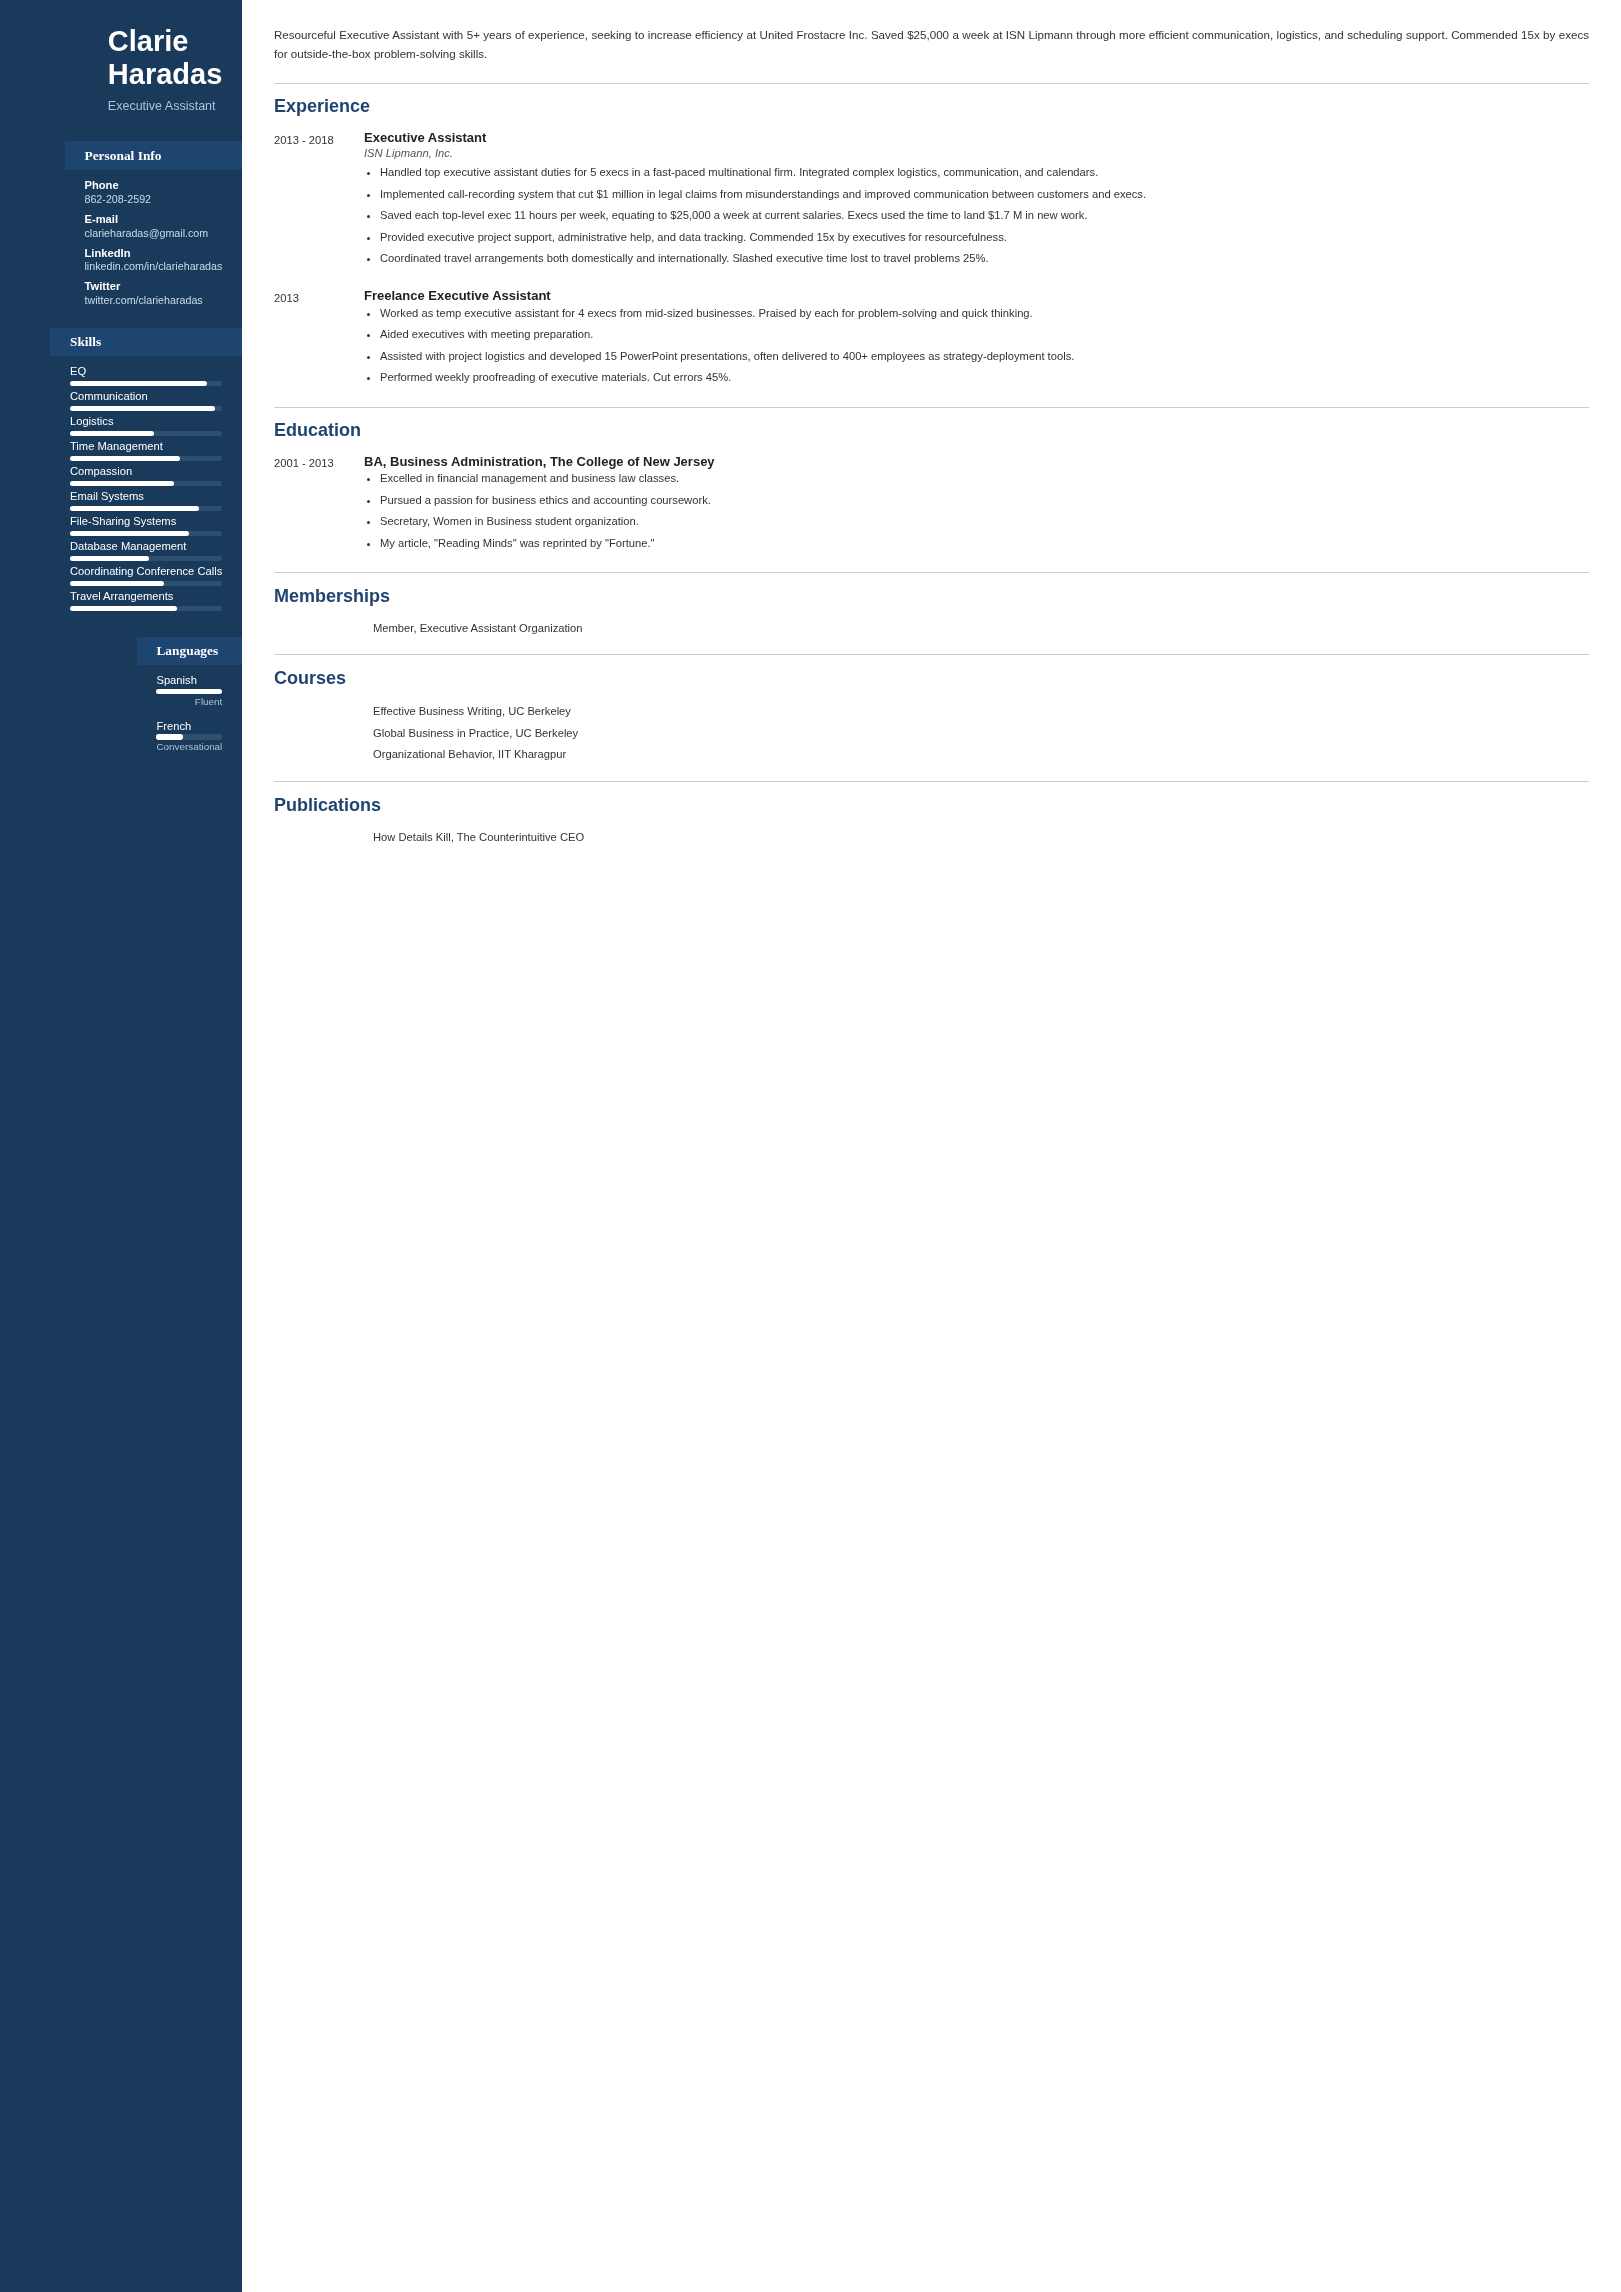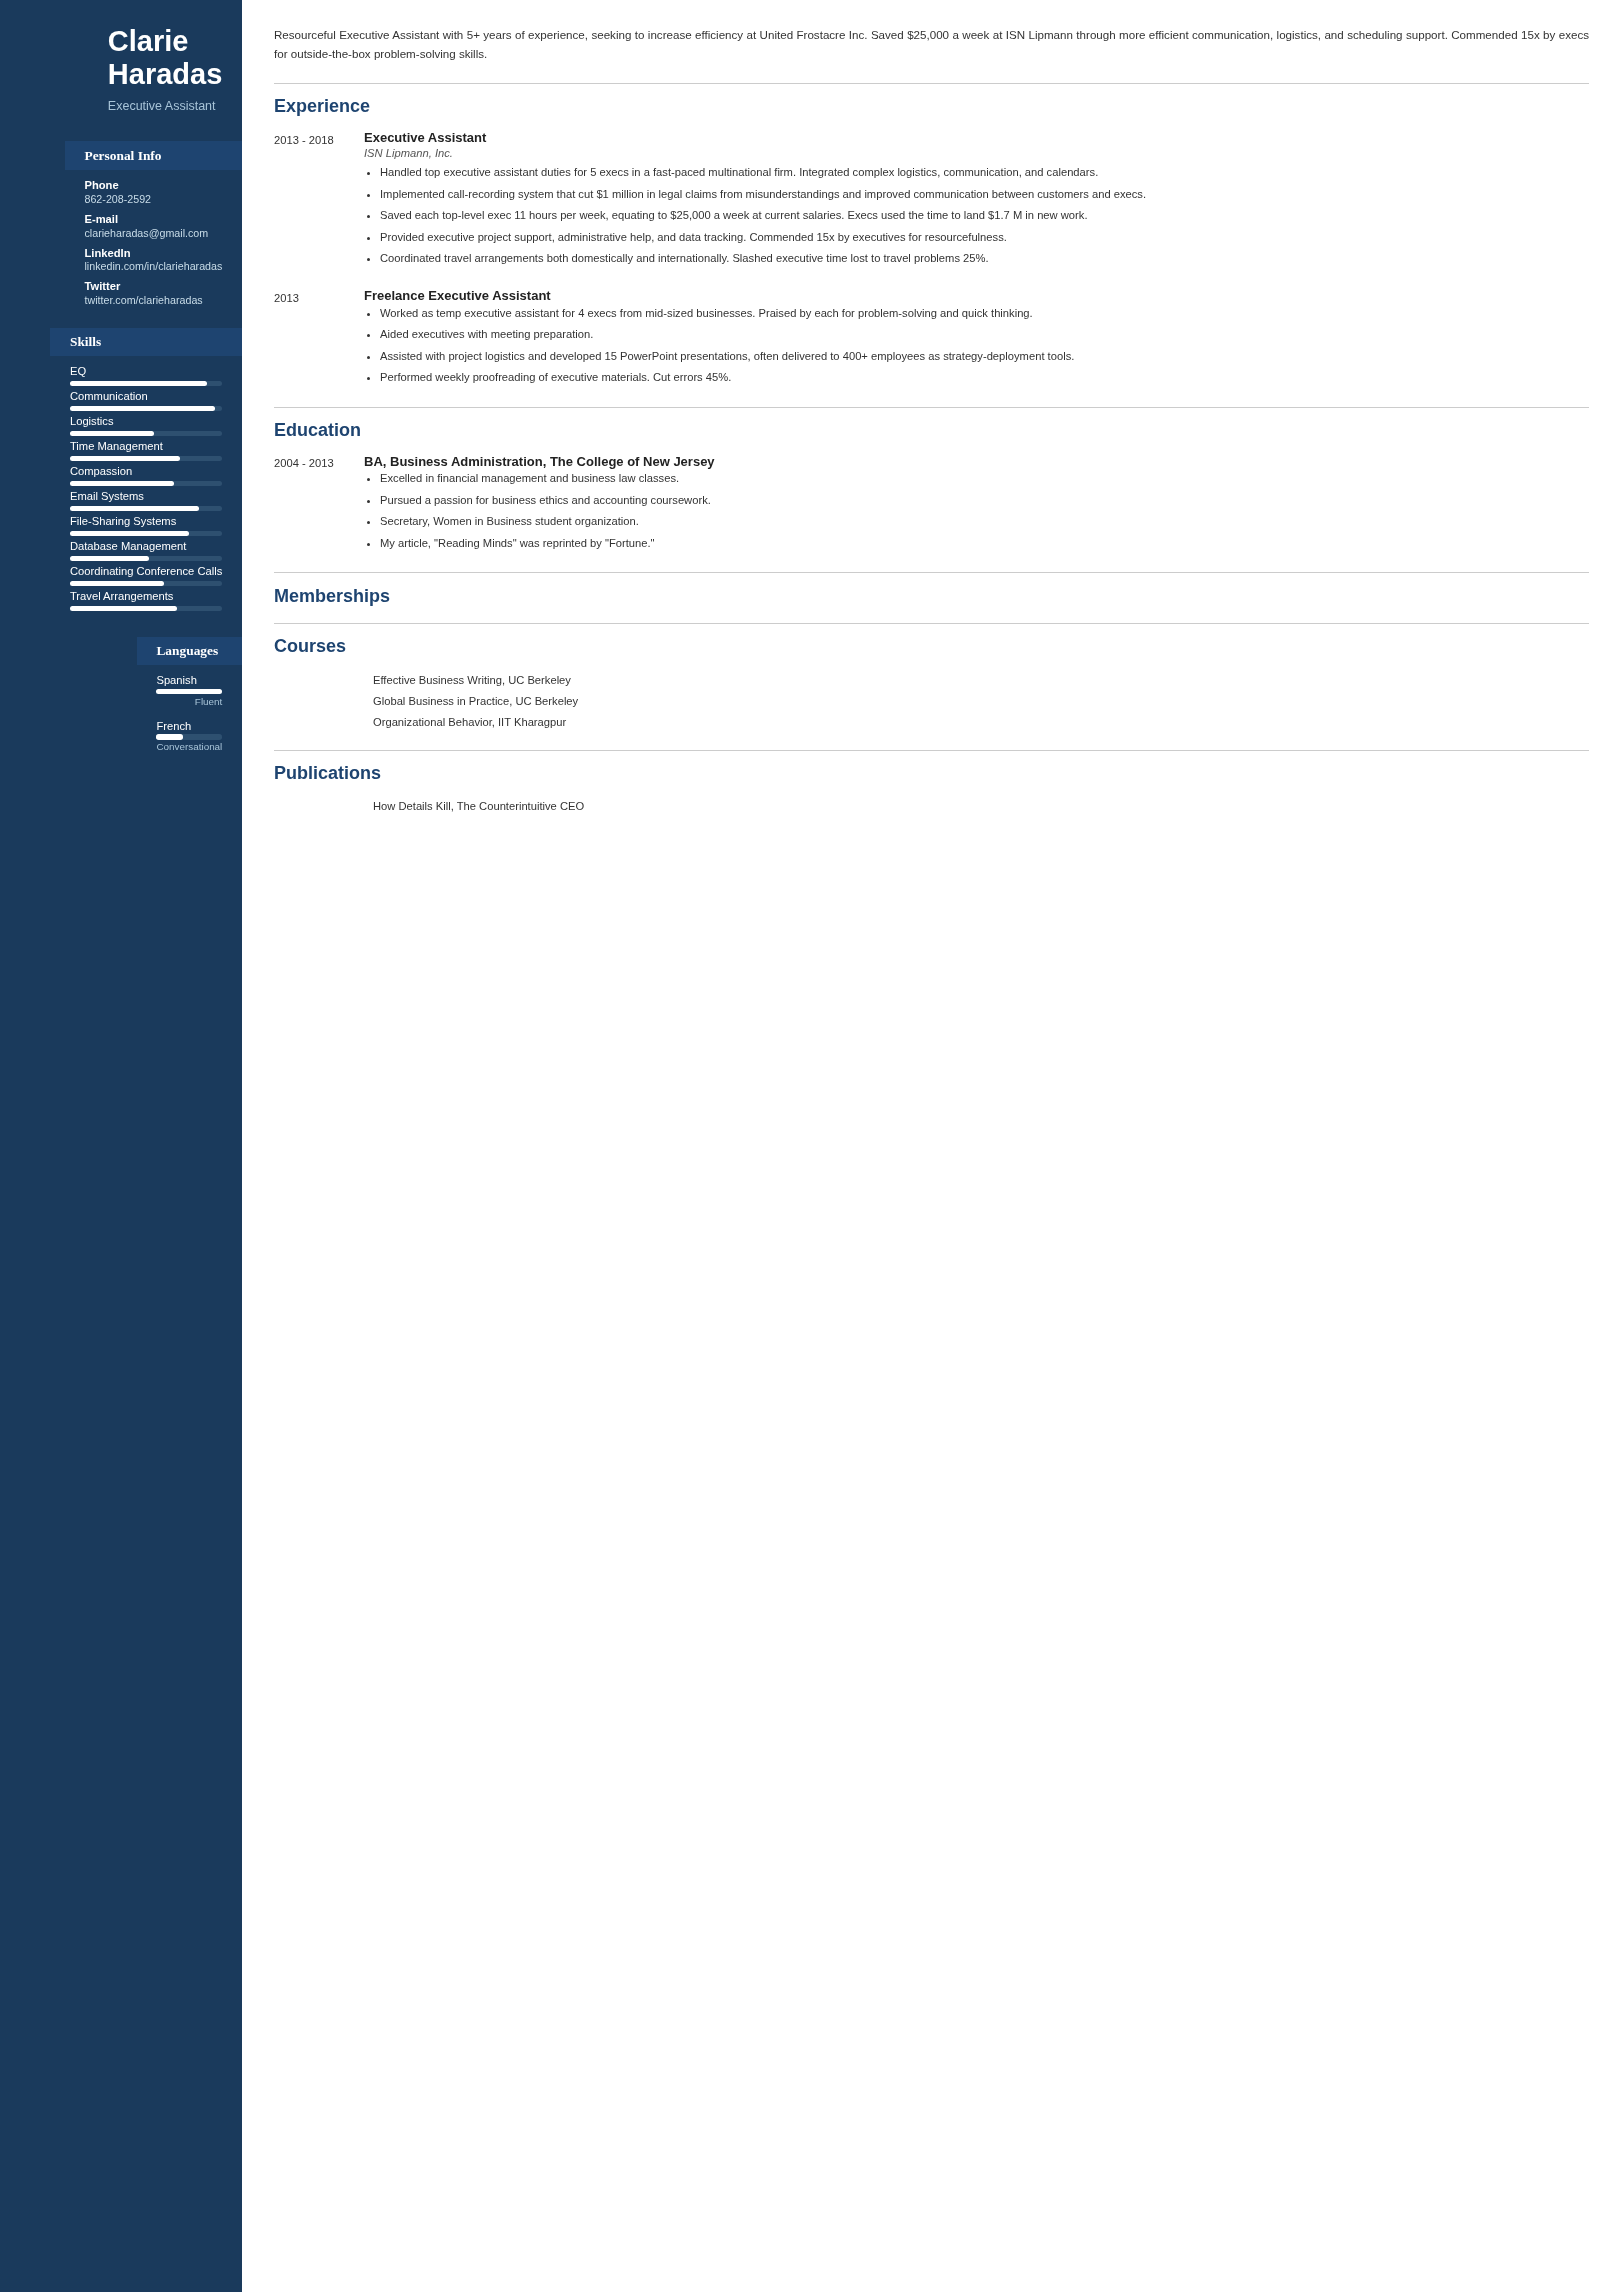--- a/index.html
+++ b/index.html
@@ -366,36 +366,39 @@
             <li>Performed weekly proofreading of executive materials. Cut errors 45%.</li>
           </ul>
         </div>
       </div>
     </div>
 
   <hr class="section-divider">
   <div class="section-title">Education</div>
   <div id="education-container">
       <div class="entry">
-        <div class="entry-date">2004 - 2013</div>
+        <div class="entry-date">2001 - 2013</div>
         <div class="entry-body">
           <div class="entry-title">BA, Business Administration, The College of New Jersey</div>
 
           <ul class="entry-bullets">
             <li>Excelled in financial management and business law classes.</li>
             <li>Pursued a passion for business ethics and accounting coursework.</li>
             <li>Secretary, Women in Business student organization.</li>
             <li>My article, "Reading Minds" was reprinted by "Fortune."</li>
           </ul>
         </div>
       </div>
     </div>
 
   <hr class="section-divider">
   <div class="section-title">Memberships</div>
+  <div id="memberships-container">
+      <div class="simple-item">Member, Executive Assistant Organization</div>
+    </div>
 
   <hr class="section-divider">
   <div class="section-title">Courses</div>
   <div id="courses-container">
       <ul class="courses-list">
         <li>Effective Business Writing, UC Berkeley</li>
         <li>Global Business in Practice, UC Berkeley</li>
         <li>Organizational Behavior, IIT Kharagpur</li>
       </ul>
     </div>

